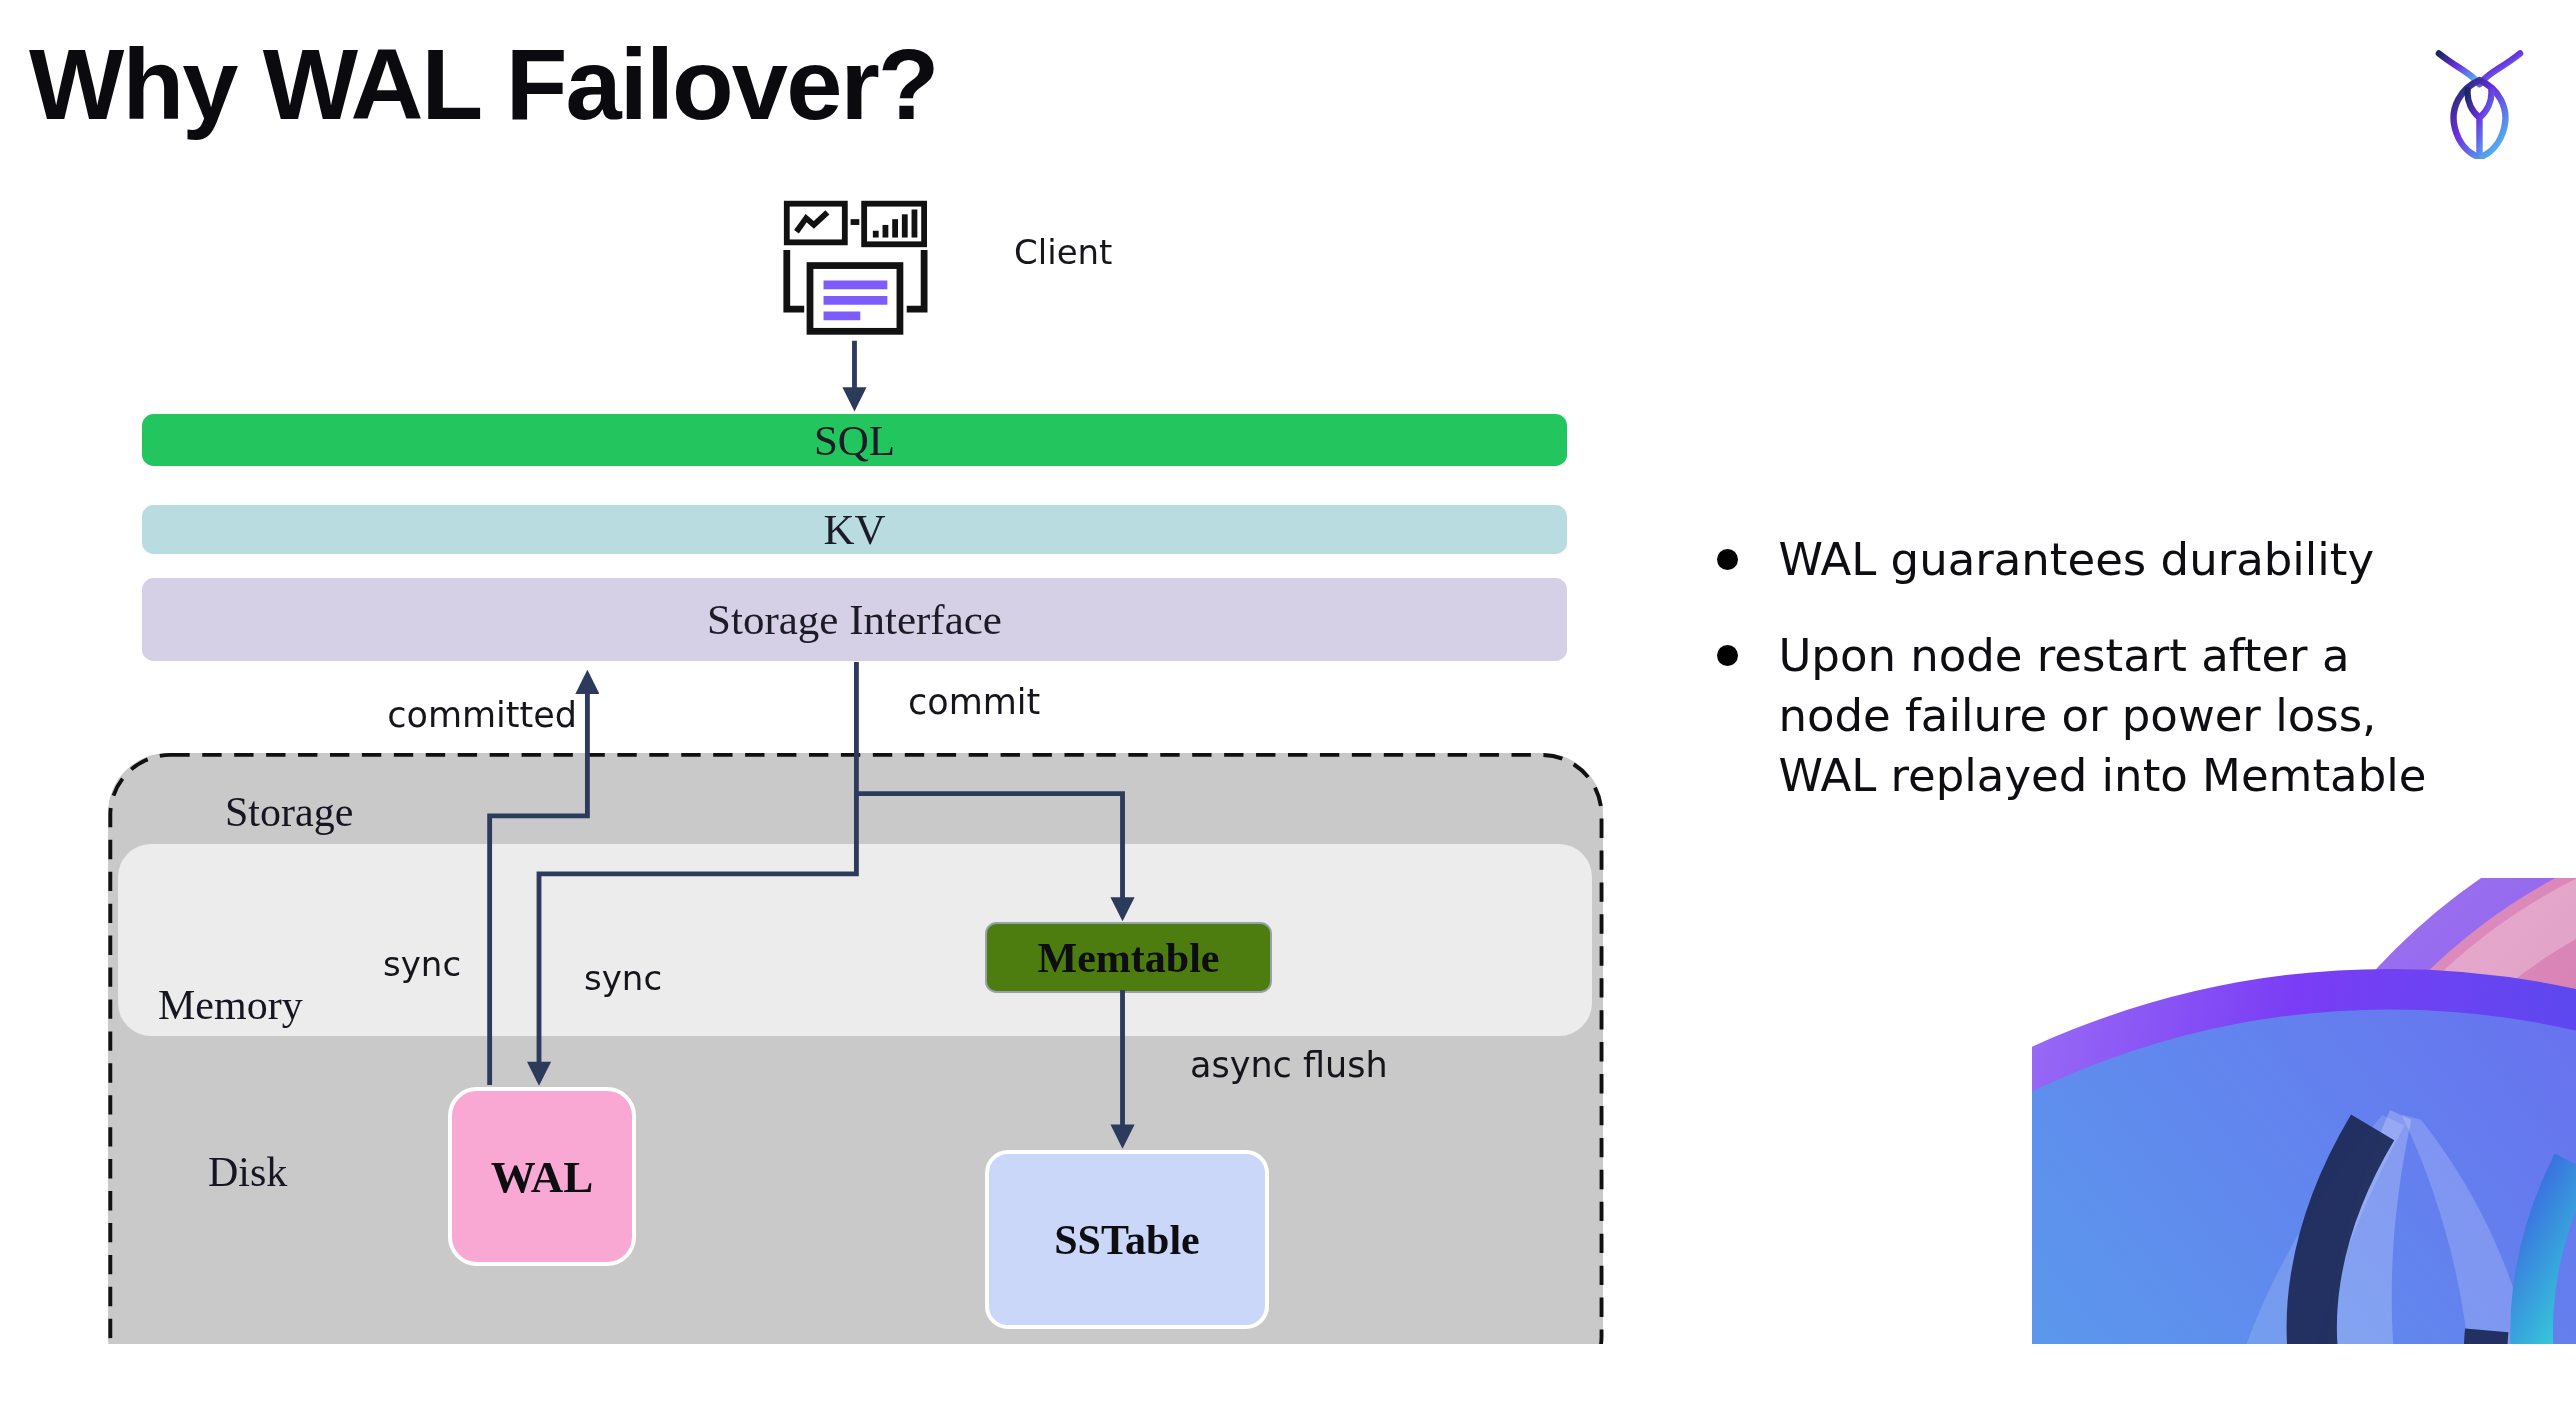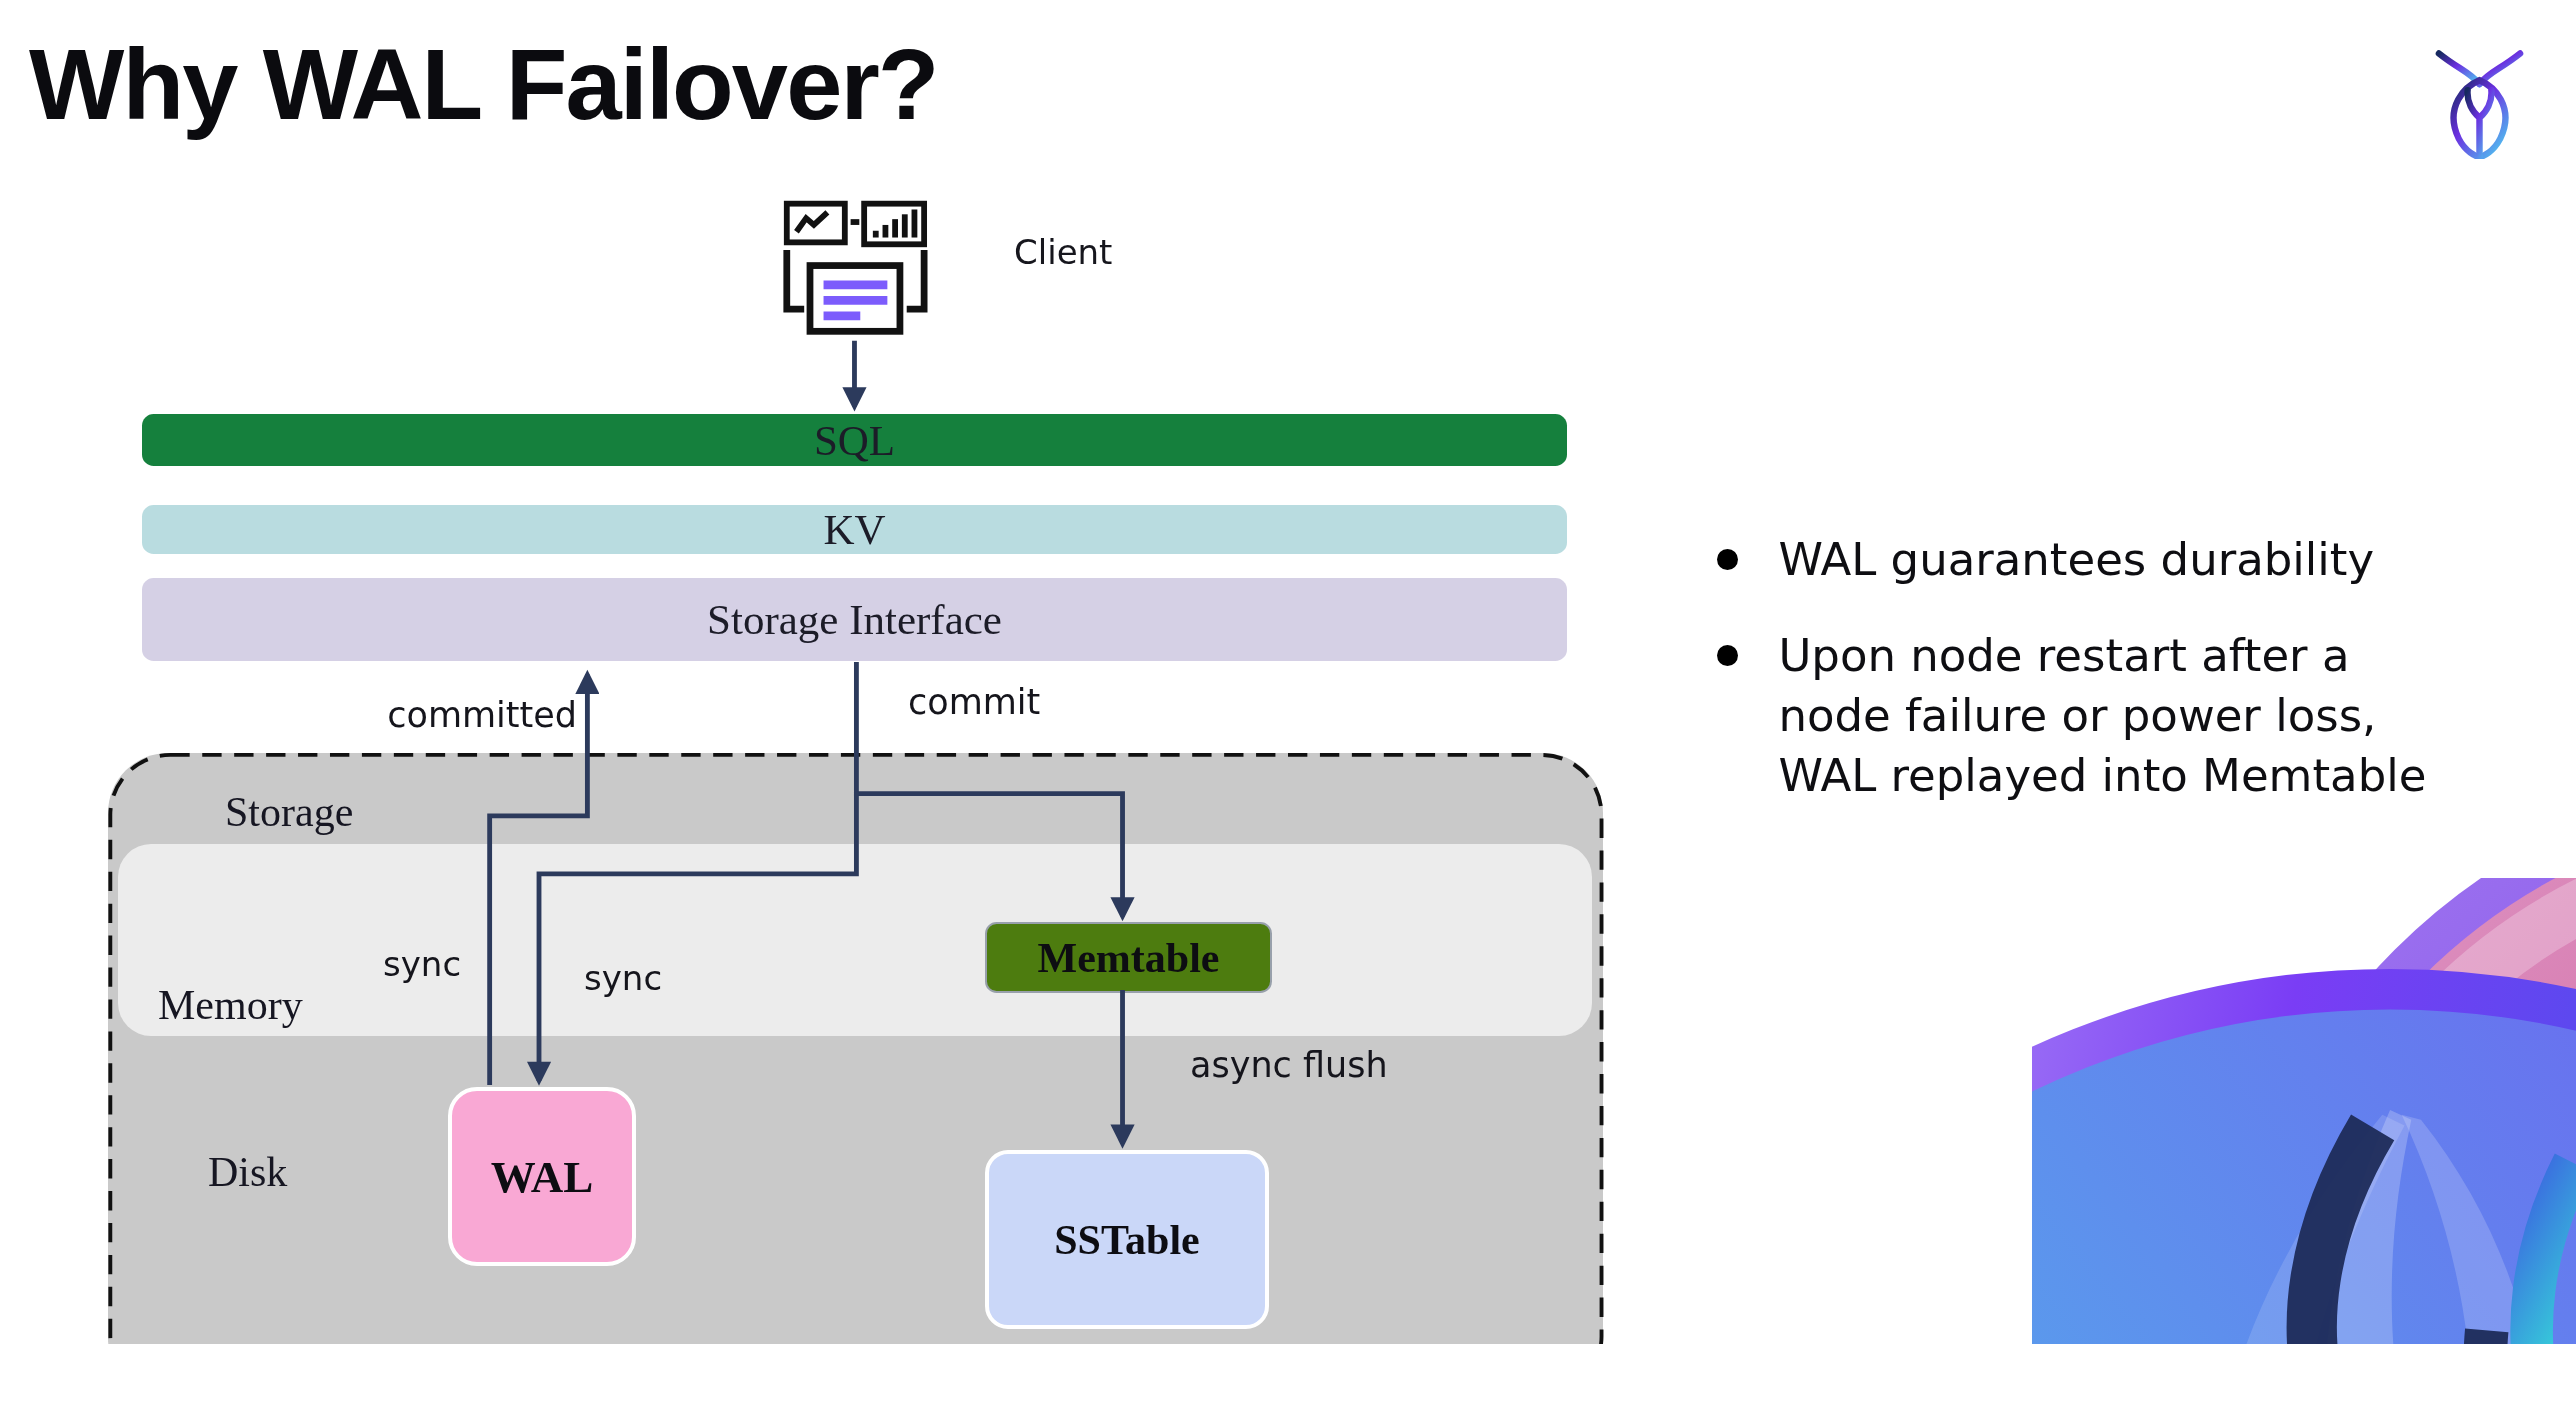--- a/index.html
+++ b/index.html
@@ -103,21 +103,21 @@
     <polyline points="155,58 155,119 137,119" fill="none" stroke="#111" stroke-width="7"></polyline>
     <rect x="37" y="74" width="93" height="68" fill="#fff" stroke="#111" stroke-width="7"></rect>
     <g stroke="#7c5cfc" stroke-width="9">
       <line x1="51" y1="94" x2="117" y2="94"></line>
       <line x1="51" y1="110" x2="117" y2="110"></line>
       <line x1="51" y1="126" x2="89" y2="126"></line>
     </g>
   </svg>
   <div class="client-label">Client</div>
 
-  <div class="bar bar-sql" style="background: #15803d;">
+  <div class="bar bar-sql" style="background: #22c55e;">
     <span>SQL</span>
   </div>
   <div class="bar bar-kv" style="background: rgb(185, 220, 224);">
     <span>KV</span>
   </div>
   <div class="bar bar-storage" style="background: rgb(213, 208, 229);">
     <span>Storage Interface</span>
   </div>
 
   <div class="pebble" style="background: rgb(201, 201, 201);"></div>

